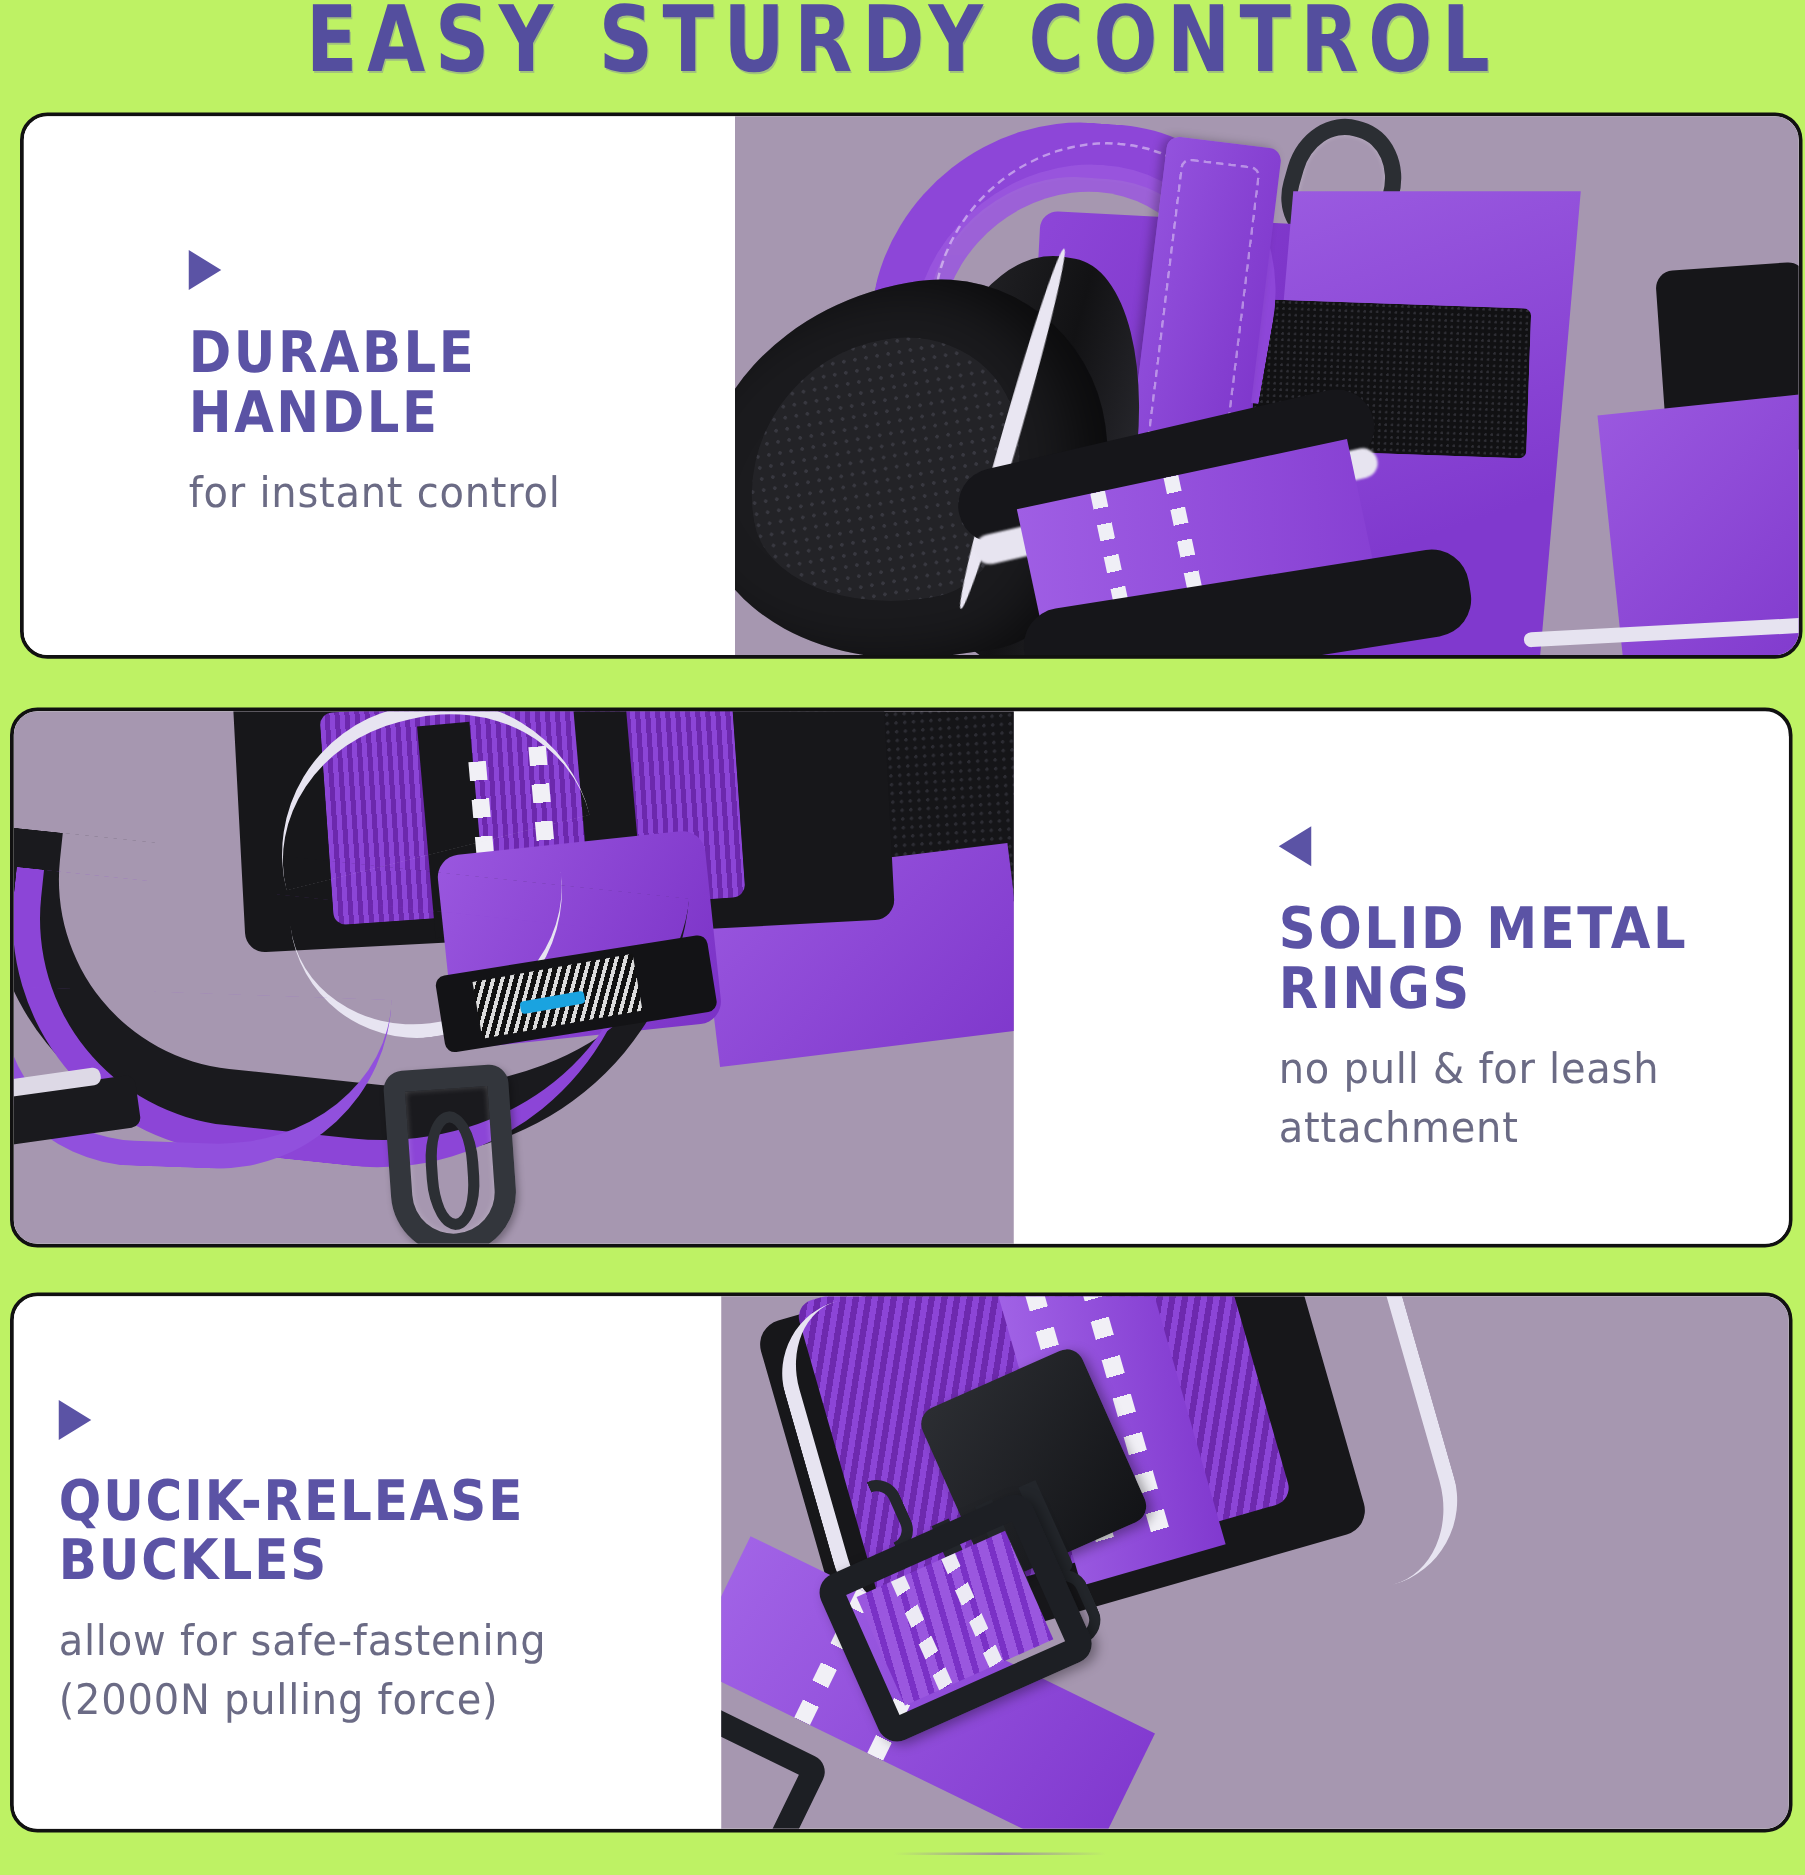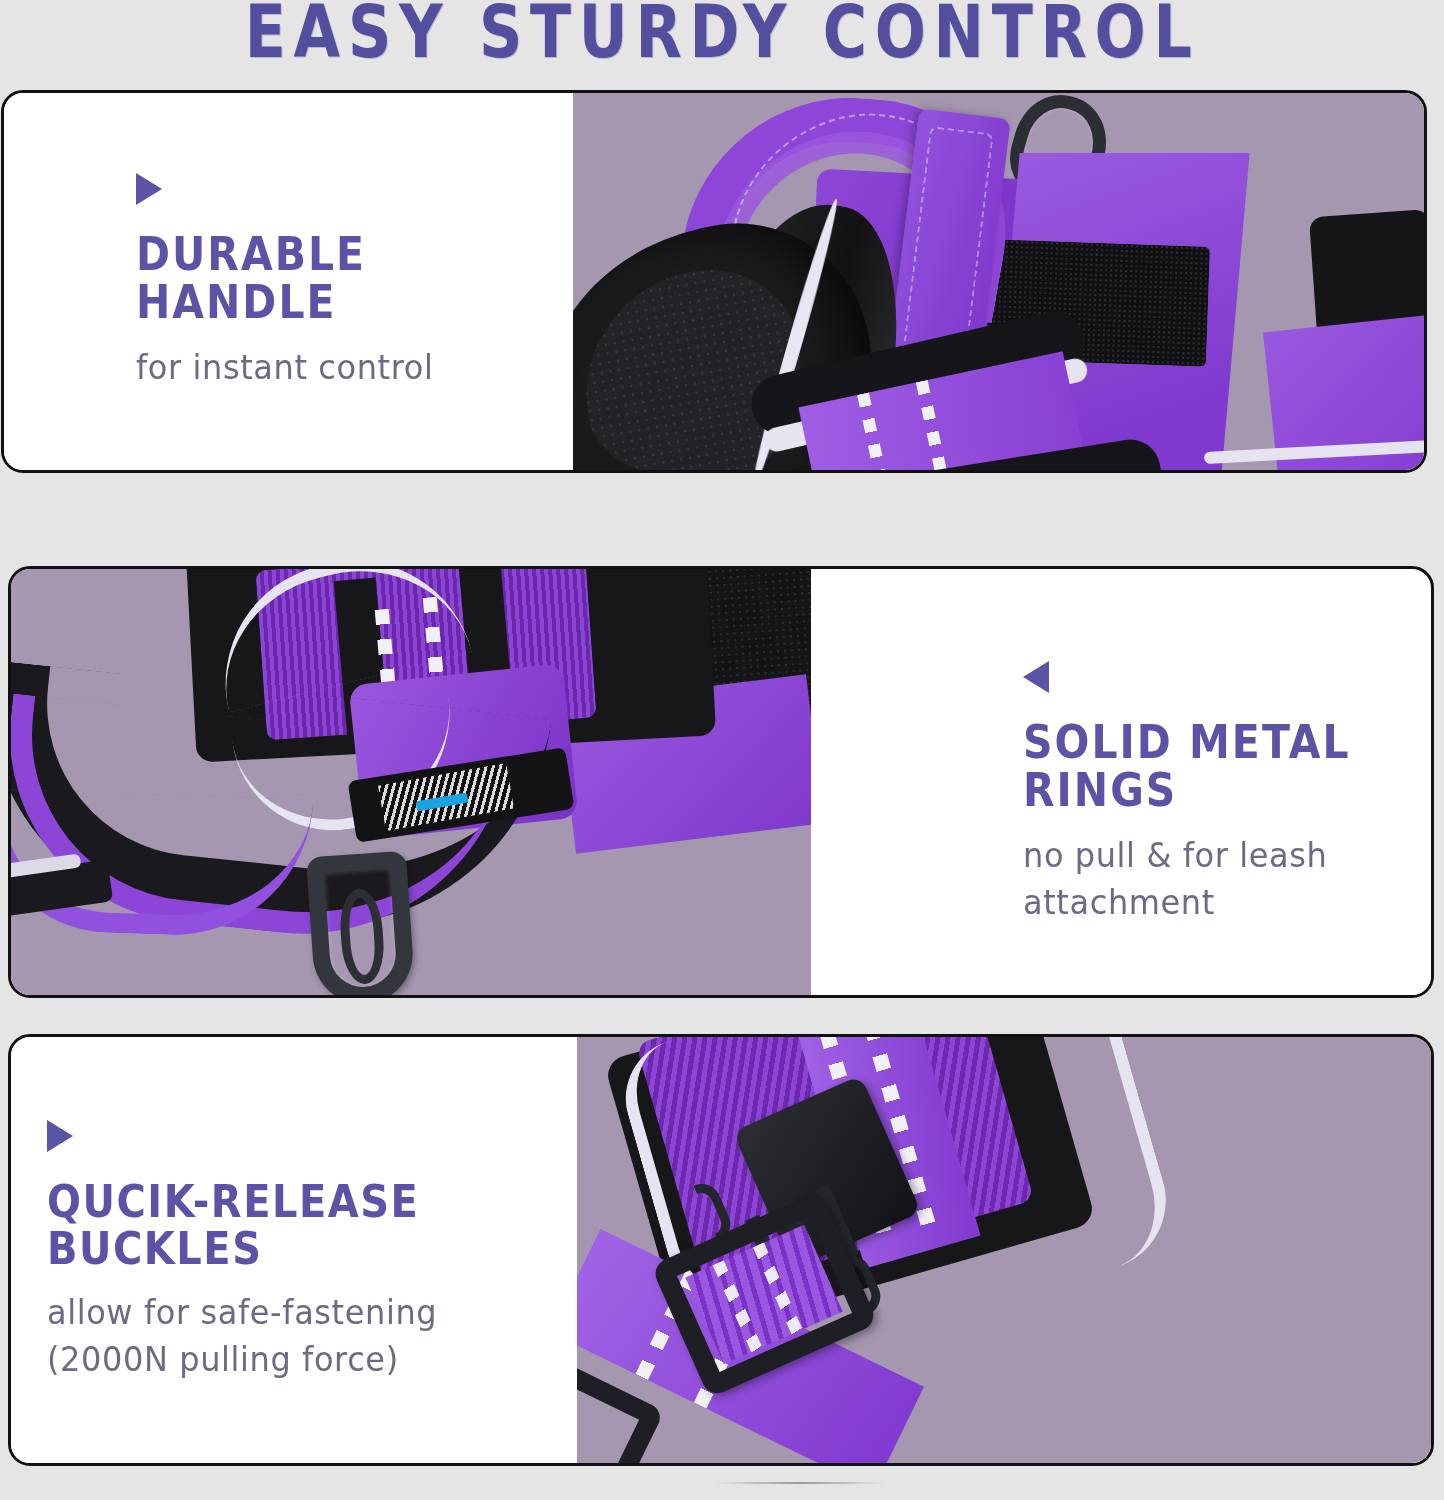--- a/index.html
+++ b/index.html
@@ -3,21 +3,21 @@
 <meta charset="utf-8">
 <title>Easy Sturdy Control</title>
 <style>
   * { margin:0; padding:0; box-sizing:border-box; }
   html,body {
     width:1444px; height:1500px;
     background:#ffffff;
     font-family:"Liberation Sans", sans-serif;
     overflow:hidden;
   }
-  .page { position:relative; width:1444px; height:1500px; background:#e5e5e5; }
+  .page { position:relative; width:1444px; height:1500px; background:#bef264; }
 
   
   .title-bar{
     position:absolute; left:0; top:-4px; width:1444px; height:70px;
     display:flex; align-items:center; justify-content:center;
   }
   .title-text{
     font-family:"DejaVu Sans", sans-serif;
     font-weight:700;
     font-size:62px;
@@ -30,21 +30,21 @@
 
   
   .panel{
     position:absolute;
     border:3px solid #111;
     border-radius:22px;
     overflow:hidden;
     background:#fff;
     display:flex;
   }
-  #panel1{ left:1px;  top:90px;   width:1426px; height:383px; }
+  #panel1{ left:16px;  top:90px;   width:1426px; height:437px; }
   #panel2{ left:8px;  top:566px;  width:1426px; height:432px; }
   #panel3{ left:8px;  top:1034px; width:1426px; height:432px; }
 
   .text-side{
     background:#fff;
     display:flex; flex-direction:column; justify-content:center;
     padding-left:90px; padding-right:24px;
     flex:0 0 auto;
   }
   .photo-side{ flex:1 1 auto; position:relative; overflow:hidden; background:#a697b0; }

